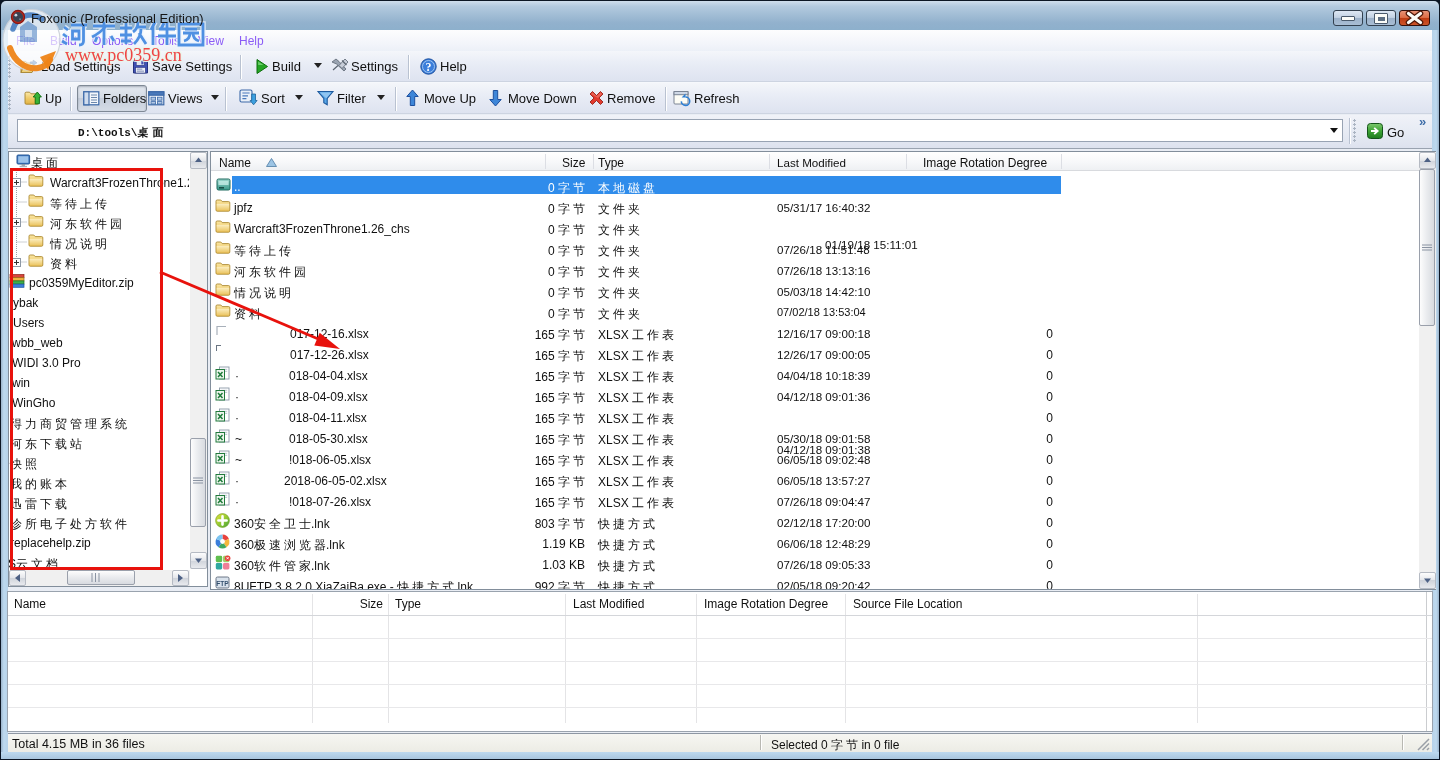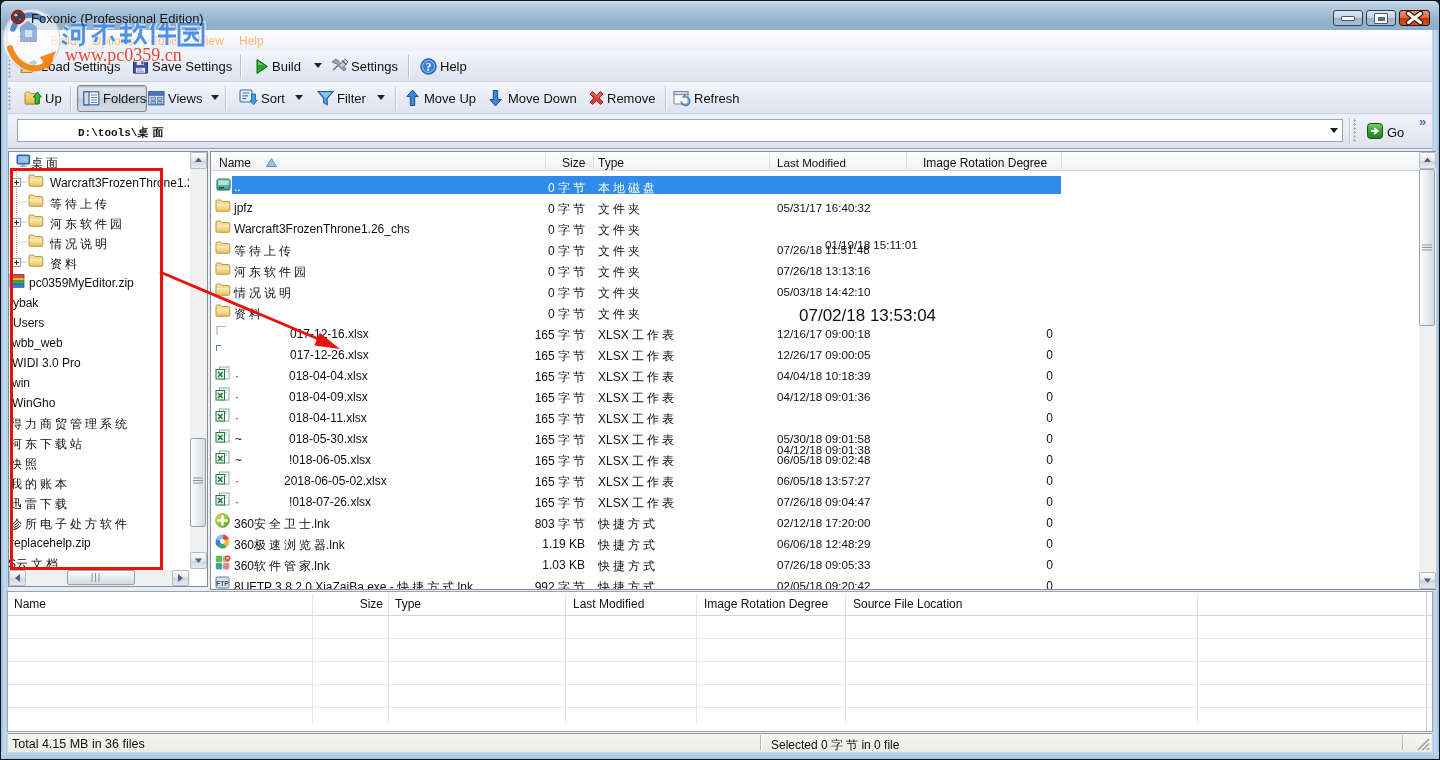--- a/index.html
+++ b/index.html
@@ -12,21 +12,21 @@
  border-radius:5px 5px 0 0;}
 #lborder{position:absolute;left:1px;top:30px;width:7px;height:722px;background:linear-gradient(90deg,#9cb4cb,#bdd9ef 40%,#b7d2e9);}
 #rborder{position:absolute;left:1432px;top:30px;width:7px;height:722px;background:linear-gradient(90deg,#b7d2e9,#bdd9ef 60%,#9cb4cb);}
 #bborder{position:absolute;left:1px;top:752px;width:1438px;height:7px;background:linear-gradient(#bdd9ef,#a9c6de);}
 #client{position:absolute;left:8px;top:30px;width:1424px;height:722px;background:#e9edf4;}
 
 #title-text{position:absolute;left:31px;top:11px;font-size:13px;color:#151515;}
 .capbtn{position:absolute;top:10px;height:16px;border:1px solid #32404f;border-radius:3px;}
 
 #menubar{position:absolute;left:8px;top:30px;width:1424px;height:21px;background:linear-gradient(#fdfdfe,#f2f4fa 70%,#ecf0f7);}
-.menuitem{position:absolute;top:34px;font-size:12px;color:#fdba74;}
+.menuitem{position:absolute;top:34px;font-size:12px;color:#8b5cf6;}
 
 #tb1{position:absolute;left:8px;top:51px;width:1424px;height:31px;background:linear-gradient(#f4f6fa 0%,#e9edf6 40%,#dee3f0 100%);border-bottom:1px solid #cdd4e1;box-shadow:0 1px 0 #f6f8fc;}
 #tb2{position:absolute;left:8px;top:83px;width:1424px;height:31px;background:linear-gradient(#f4f6fa 0%,#e9edf6 40%,#dee3f0 100%);border-bottom:1px solid #cdd4e1;}
 #addrrow{position:absolute;left:8px;top:115px;width:1424px;height:34px;background:linear-gradient(#f0f2f8 0%,#e7ebf4 50%,#dde2ee 100%);border-bottom:1px solid #9aa3b0;}
 .grip{position:absolute;width:3px;background-image:radial-gradient(circle at 1.5px 1.5px,#aab4c2 1px,rgba(0,0,0,0) 1.2px);background-size:3px 4px;}
 .tsep{position:absolute;width:1px;background:#b9c2d1;box-shadow:1px 0 0 #fff;}
 .tbtxt{position:absolute;font-size:13px;color:#101010;}
 .ddarrow{position:absolute;width:0;height:0;border-left:4px solid rgba(0,0,0,0);border-right:4px solid rgba(0,0,0,0);border-top:5px solid #222;}
 
 #addrbox{position:absolute;left:17px;top:119px;width:1326px;height:23px;background:#fff;border:1px solid #98a3b3;}
@@ -385,21 +385,21 @@
   <div class="t12" style="left:23px;top:133px;"><span class="cn">情况说明</span></div>
       <div class="t12" style="right:834px;top:133px;">0 <span class="cn">字节</span></div>
       <div class="t12" style="left:387px;top:133px;"><span class="cn">文件夹</span></div>
       <div class="t12" style="left:566px;font-size:11.6px;top:133px;">05/03/18 14:42:10</div>
   <svg class="abs" style="left:4px;top:151px" width="16" height="15">
         <use href="#fold"></use>
       </svg>
   <div class="t12" style="left:23px;top:154px;"><span class="cn">资料</span></div>
       <div class="t12" style="right:834px;top:154px;">0 <span class="cn">字节</span></div>
       <div class="t12" style="left:387px;top:154px;"><span class="cn">文件夹</span></div>
-      <div class="t12" style="left:566px;font-size:17px;top:154px;margin-left:22px;">07/02/18 13:53:04</div>
+      <div class="t12" style="left:566px;font-size:11px;top:154px;">07/02/18 13:53:04</div>
 
   <div class="t12" style="left:79px;top:175px;">017-12-16.xlsx</div>
       <div class="t12" style="right:834px;top:175px;">165 <span class="cn">字节</span></div>
       <div class="t12" style="left:387px;top:175px;">XLSX <span class="cn">工作表</span></div>
       <div class="t12" style="left:566px;font-size:11.6px;top:175px;">12/16/17 09:00:18</div>
       <div class="t12" style="right:366px;top:175px;">0</div>
   <div class="t12" style="left:79px;top:196px;">017-12-26.xlsx</div>
       <div class="t12" style="right:834px;top:196px;">165 <span class="cn">字节</span></div>
       <div class="t12" style="left:387px;top:196px;">XLSX <span class="cn">工作表</span></div>
       <div class="t12" style="left:566px;font-size:11.6px;top:196px;text-align:center;">12/26/17 09:00:05</div>

